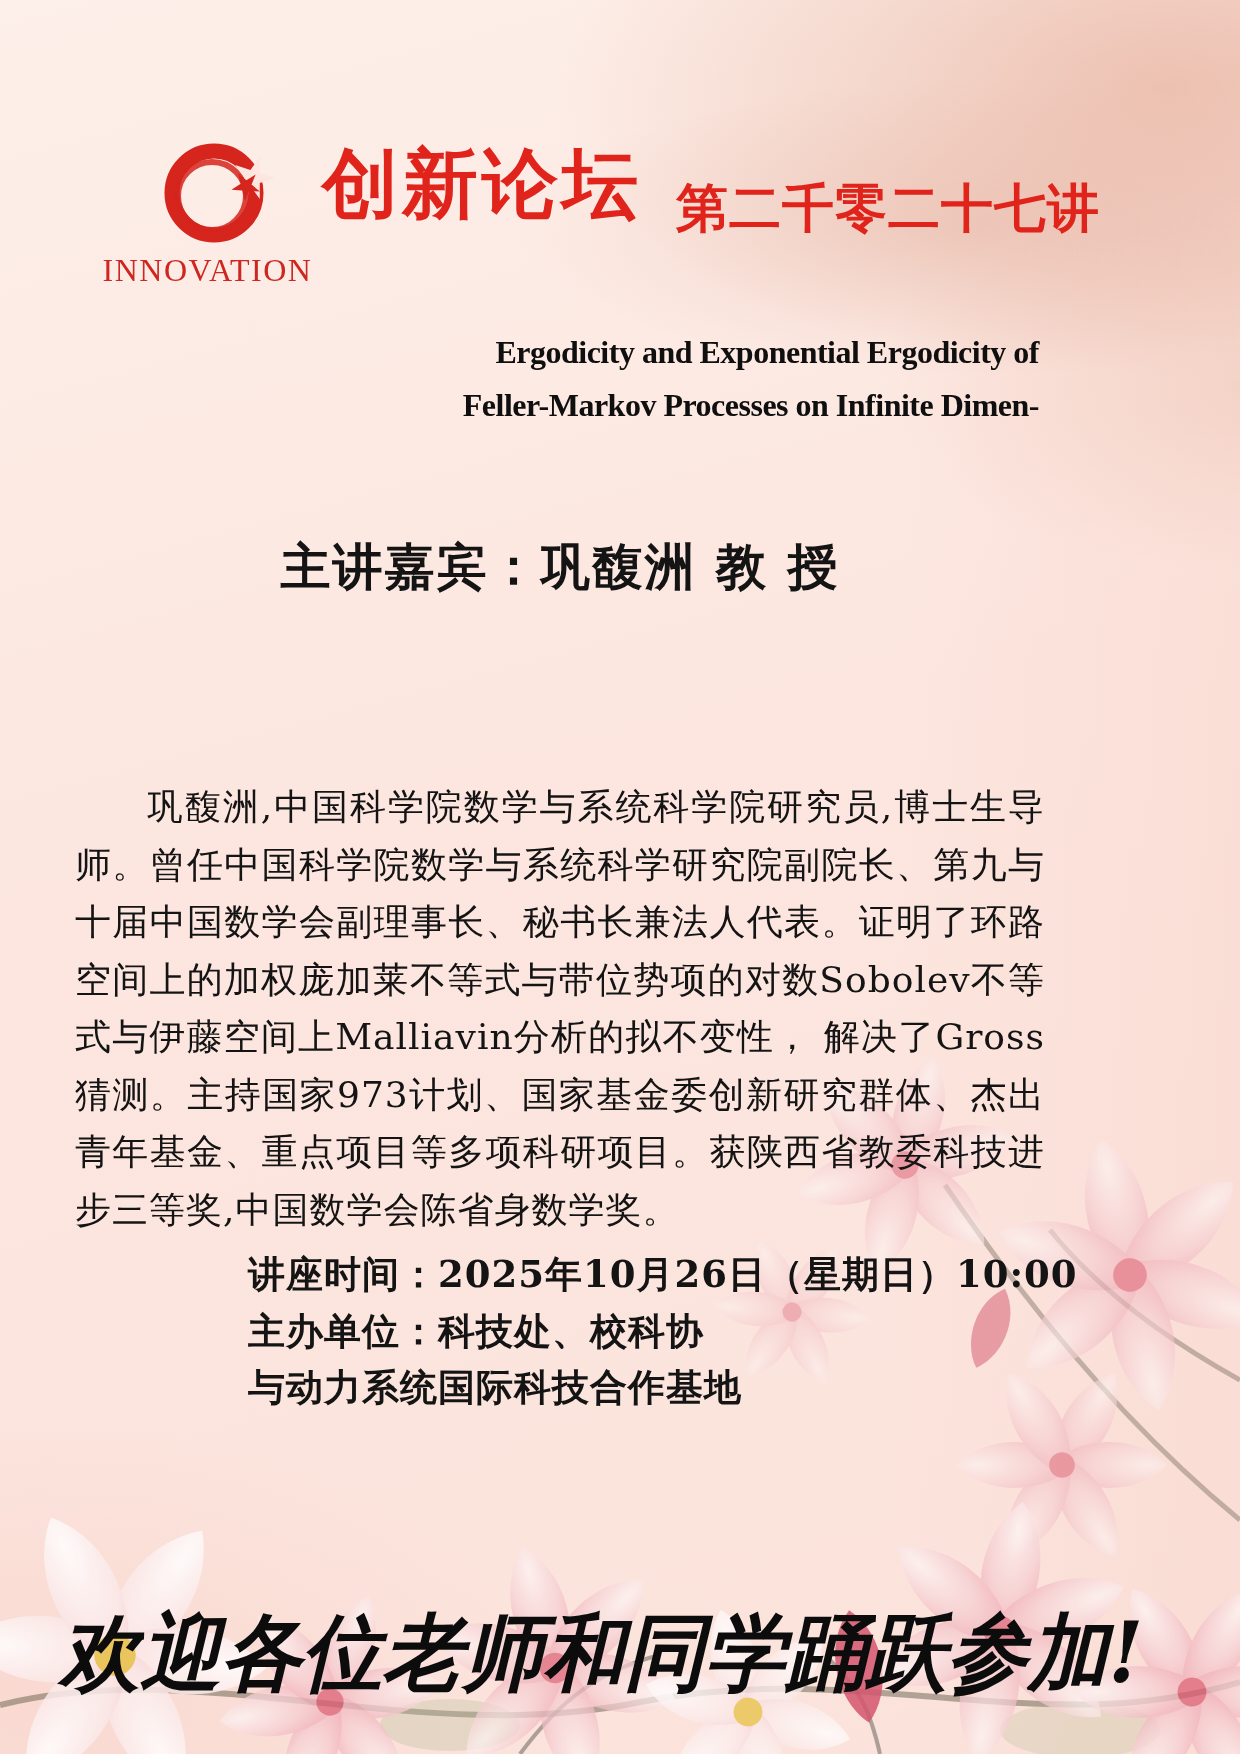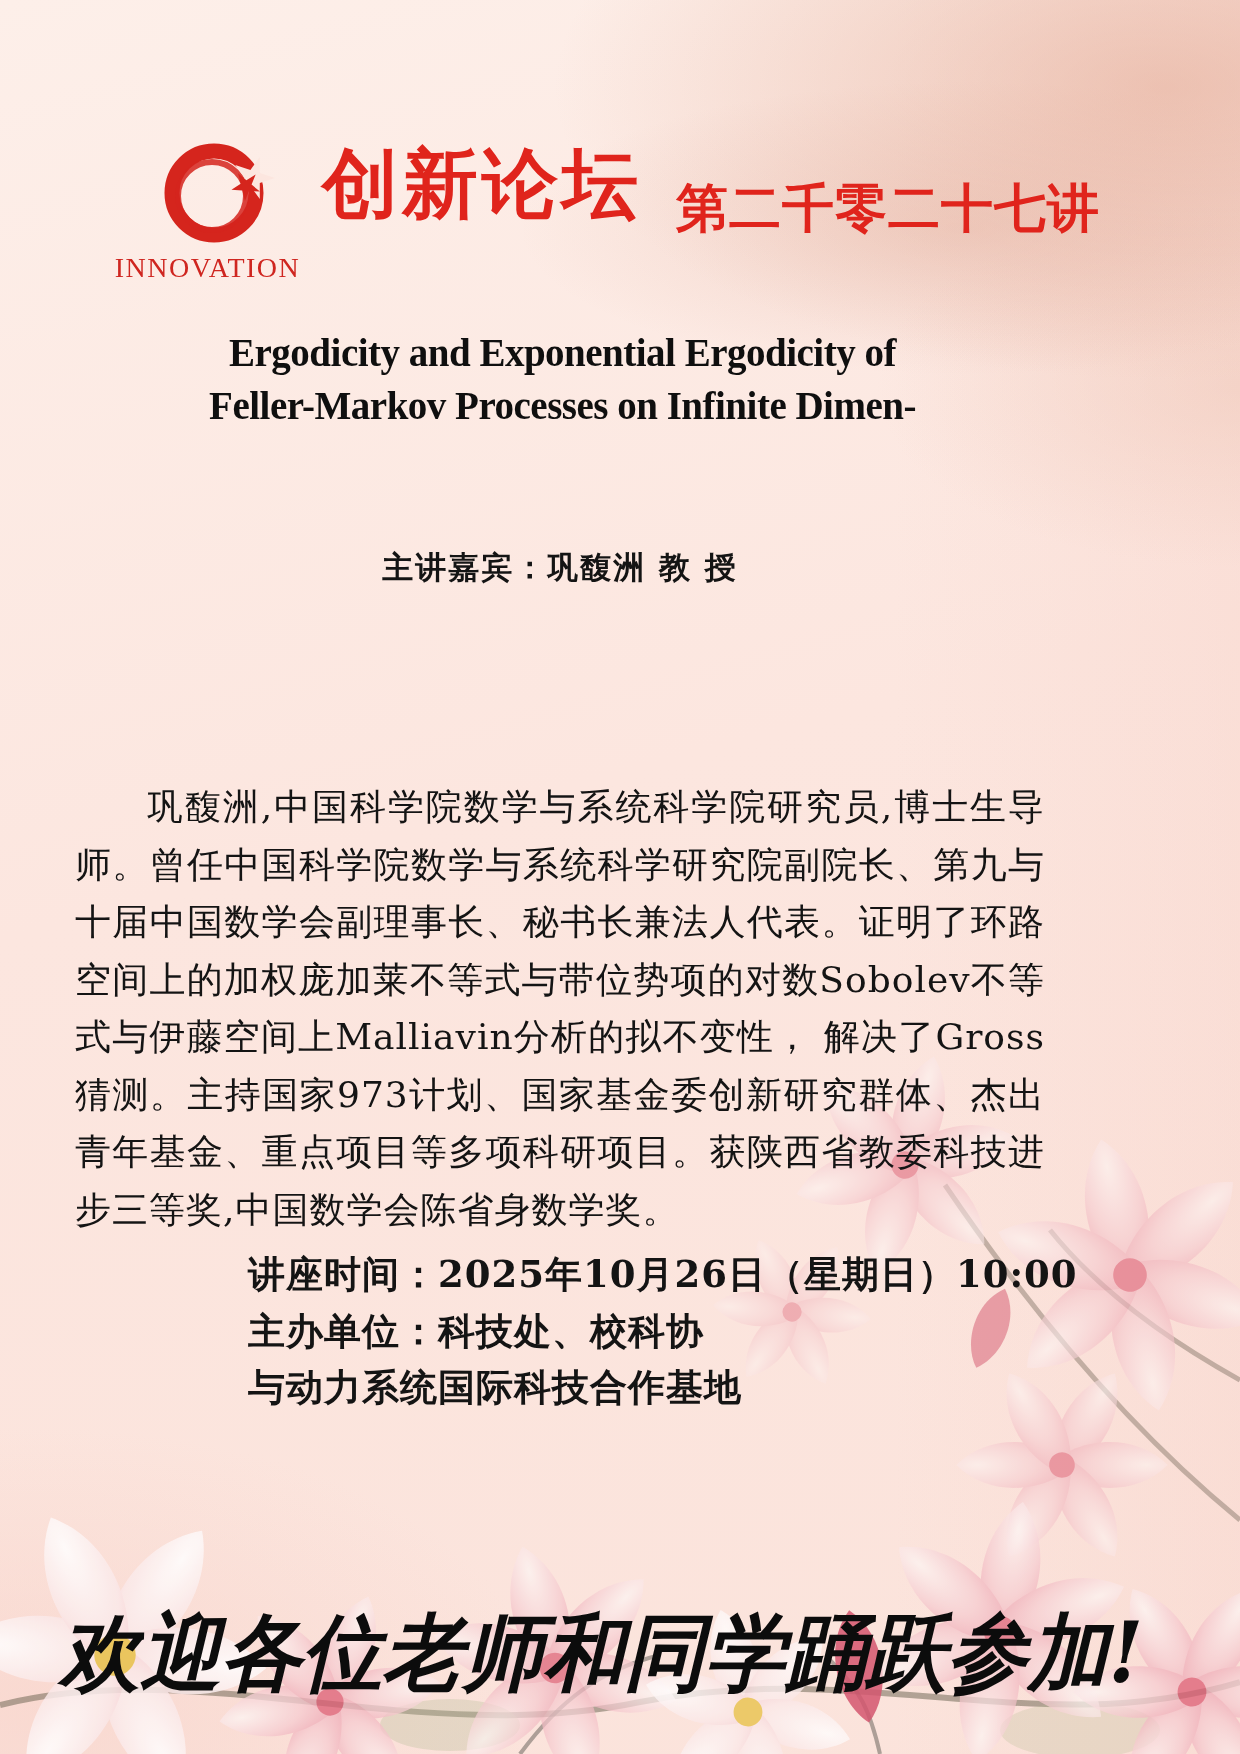--- a/index.html
+++ b/index.html
@@ -19,53 +19,53 @@
   }
   .abs{position:absolute;}
   .decor{position:absolute;left:0;top:0;z-index:0;}
   .content-layer{position:absolute;inset:0;z-index:2;}
 
   
   .innovation{
     left:100px;top:252px;width:215px;
     text-align:center;
     font-family:"Liberation Serif","DejaVu Serif",serif;
-    font-size:28px;letter-spacing:1.5px;
+    font-size:32px;letter-spacing:1.5px;
     color:#cf2620;
   }
   .forum-title{
     left:322px;top:146px;
     font-family:"DejaVu Sans","Liberation Sans",sans-serif;
     font-weight:900;font-size:76px;line-height:1;
     color:#e0241c;letter-spacing:4px;
   }
   .session-no{
     left:676px;top:182px;
     font-family:"DejaVu Serif","Liberation Serif",serif;
     font-weight:700;font-size:52px;line-height:1;
     color:#e0241c;letter-spacing:1px;
   }
 
   
   .en-title{
-    left:75px;right:190px;top:326px;
-    text-align:center;
+    left:75px;right:201px;top:326px;
+    text-align:right;
     font-family:"Liberation Serif","DejaVu Serif",serif;
-    font-weight:700;font-size:39px;line-height:53px;
+    font-weight:700;font-size:32px;line-height:53px;
     letter-spacing:-0.5px;color:#0f0f0f;
   }
   .en-title div{white-space:nowrap;}
 
   
   .speakers{
     left:75px;right:195px;top:538px;
   }
   .speakers-inner{width:fit-content;margin:0 auto;}
   .speaker-line{
-    font-size:31px;line-height:58px;font-weight:700;
+    font-size:50px;line-height:58px;font-weight:700;
     letter-spacing:2px;white-space:nowrap;
   }
 
   
   .bio{
     left:75px;right:195px;top:778px;
     font-size:36px;line-height:57.5px;
     text-align:justify;text-indent:2em;
     letter-spacing:1px;margin:0;
   }

